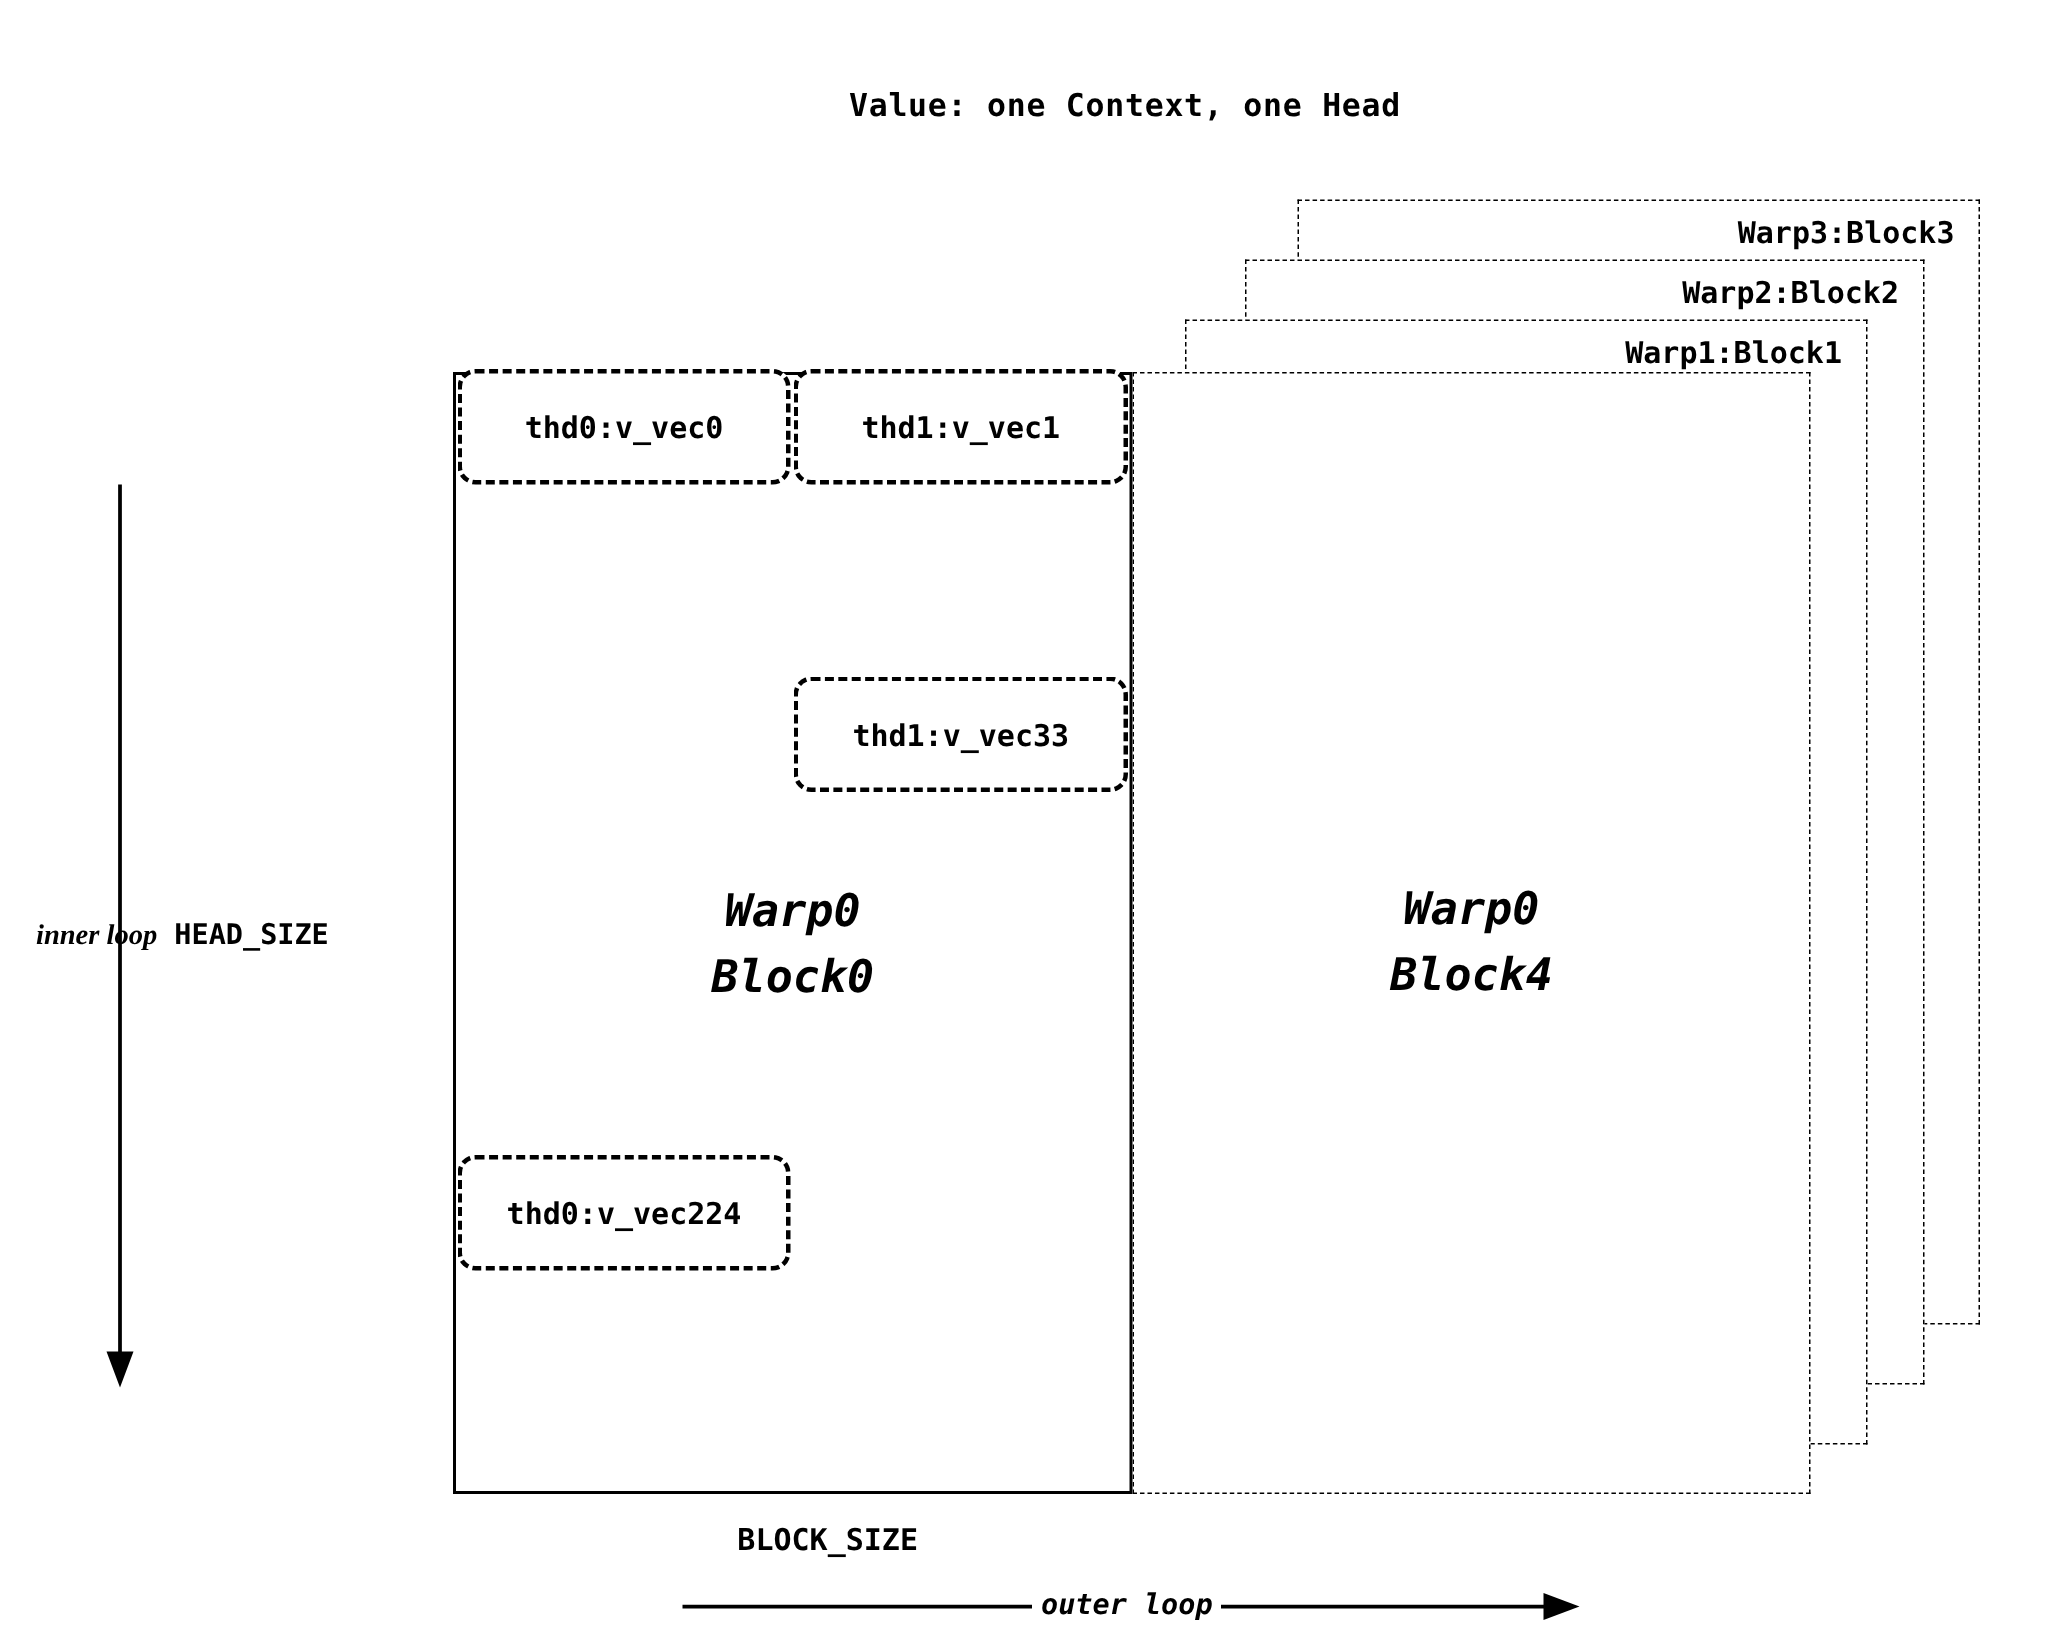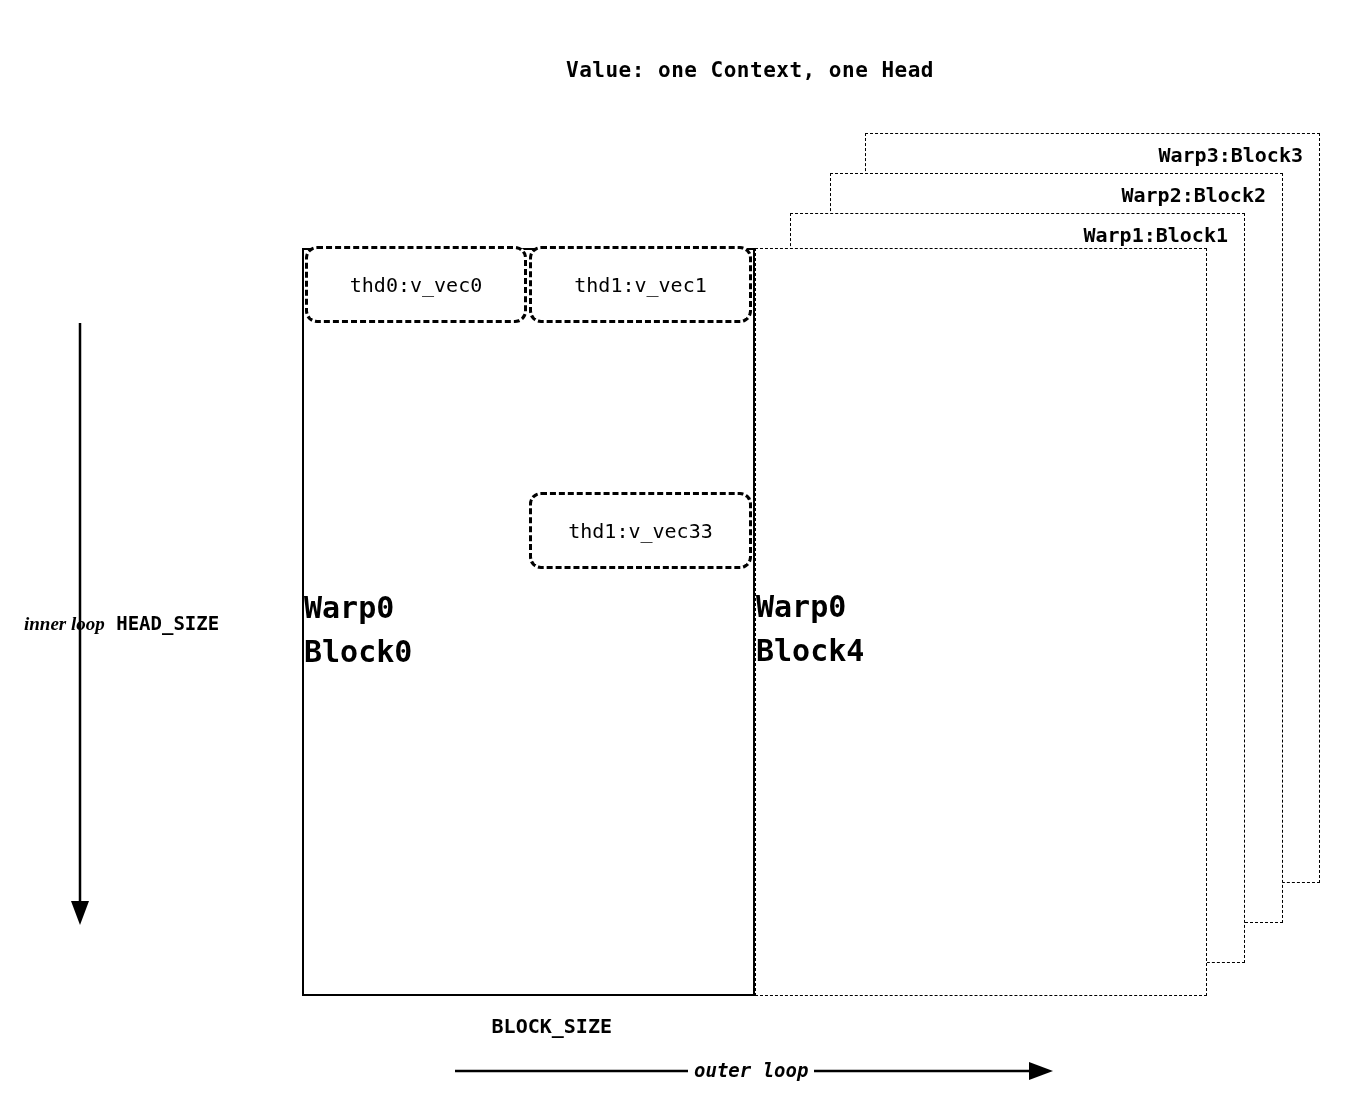--- a/index.html
+++ b/index.html
@@ -11,26 +11,26 @@
            font-size:21px; font-weight:bold; letter-spacing:0.5px; }
 
   .arrows { position:absolute; left:0; top:0; z-index:1; }
 
   .back-block { position:absolute; border:1.5px dashed #000; background:#fff; }
   .bb-label { position:absolute; top:9px; right:16px; font-size:20px; font-weight:bold; white-space:nowrap; }
 
   .solid-block { position:absolute; left:302px; top:220px; width:453px; height:748px;
                  border:2px solid #000; background:#fff; z-index:5; }
 
-  .warp-label { position:absolute; left:0; width:100%; 
-                font-size:30px; font-weight:bold; line-height:44px; }
+  .warp-label { position:absolute; left:0; width:100%; text-align:center;
+                font-size:30px; font-weight:bold; font-style:italic; line-height:44px; }
 
   .thd-box { position:absolute; height:77px; border:3.5px dashed #000; border-radius:12px;
              background:#fff; z-index:6; display:flex; align-items:center; justify-content:center;
-             font-size:20px; font-weight:normal; white-space:nowrap; }
+             font-size:20px; font-weight:bold; white-space:nowrap; }
 
   .inner-label { position:absolute; left:24px; top:584px; font-size:19px; font-weight:bold;
                  white-space:nowrap; z-index:6; }
   .inner-label .it { font-style:italic;font-family:Liberation Serif, serif; }
 
   .block-size-label { position:absolute; left:432px; top:986px; width:180px; text-align:right;
                       font-size:20px; font-weight:bold; z-index:6; }
 
   .outer-label { position:absolute; left:688px; top:1031px; font-size:19px; font-weight:bold;
                  font-style:italic; background:#fff; padding:0 6px; z-index:6; white-space:nowrap; }
@@ -77,22 +77,23 @@
   <div class="solid-block">
     <div class="warp-label" style="top:336px;">
       <div>Warp0</div>
       <div>Block0</div>
     </div>
   </div>
 
   <div class="thd-box" style="left:305px; top:218px; width:222px;">thd0:v_vec0</div>
   <div class="thd-box" style="left:529px; top:218px; width:223px;">thd1:v_vec1</div>
 
-  <div class="thd-box" style="left:529px; top:464px; width:223px;text-align:center;">thd1:v_vec33</div>
+  <div class="thd-box" style="left:529px; top:423px; width:223px;text-align:center;">thd1:v_vec33</div>
 
+  <div class="thd-box" style="left:305px; top:742px; width:222px;">thd0:v_vec224</div>
 
   <div class="inner-label">
     <span class="it">inner loop</span>
     <span>HEAD_SIZE</span>
   </div>
 
   <div class="block-size-label">BLOCK_SIZE</div>
 
   <div class="outer-label">outer loop</div>
 

